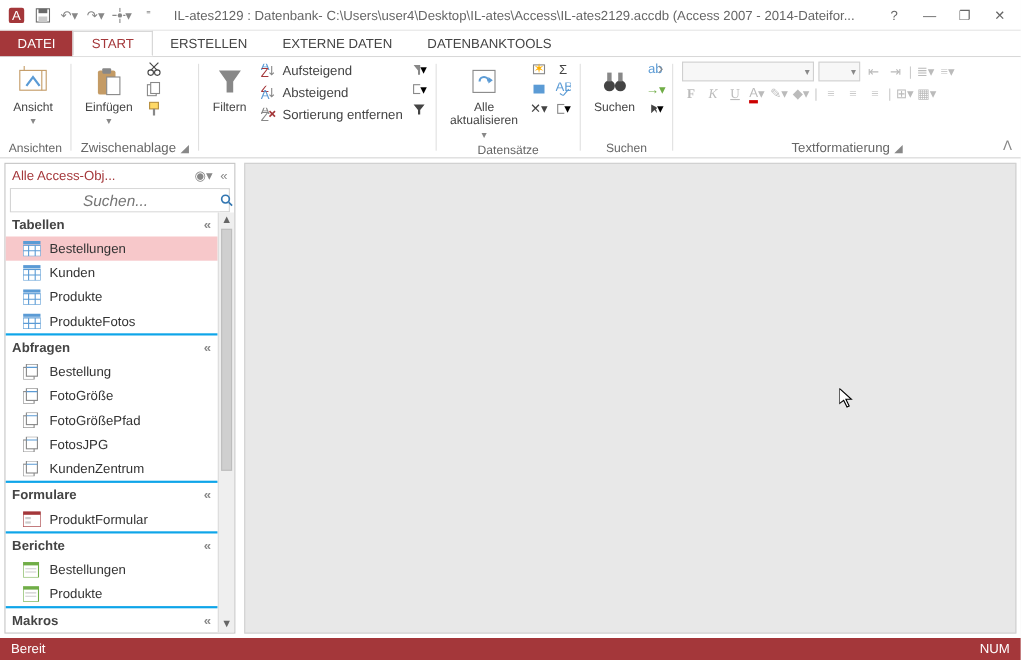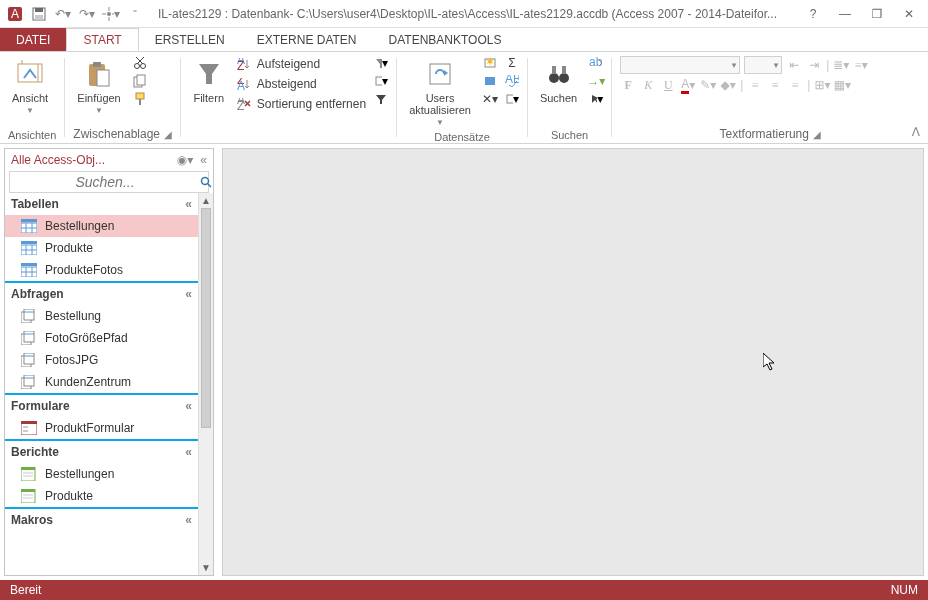--- a/index.html
+++ b/index.html
@@ -243,21 +243,21 @@
   <div class="group">
     <div class="group-row">
       <div class="big-btn">
         <span class="icon-l">
             <svg width="28" height="28">
               <rect x="4" y="4" width="20" height="20" fill="#fff" stroke="#888"></rect>
               <path d="M10,14 A4,4 0 1 1 18,14" fill="none" stroke="#5b9bd5" stroke-width="2"></path>
               <polygon points="18,10 18,16 22,13" fill="#5b9bd5"></polygon>
             </svg>
           </span>
-        <span class="lbl" style="white-space:pre">Users
+        <span class="lbl" style="white-space:pre">Alle
 aktualisieren</span>
         <span style="font-size:8px;color:#888">▼</span>
       </div>
       <div class="small-stack">
         <span class="icon-s">
             <svg width="14" height="12">
               <rect x="2" y="2" width="10" height="8" fill="#fff" stroke="#888"></rect>
               <text x="7" y="9" text-anchor="middle" fill="#ffb000" font-size="10">✶</text>
             </svg>
           </span>
@@ -380,44 +380,62 @@
             <span>Bestellungen</span>
           </div>
         <div class="nav-item">
             <svg class="obj-icon">
               <rect width="16" height="3" fill="#5b9bd5"></rect>
               <rect y="4" width="16" height="10" fill="#fff" stroke="#5b9bd5"></rect>
               <line x1="5" y1="4" x2="5" y2="14" stroke="#5b9bd5"></line>
               <line x1="11" y1="4" x2="11" y2="14" stroke="#5b9bd5"></line>
               <line x1="0" y1="9" x2="16" y2="9" stroke="#5b9bd5"></line>
             </svg>
-            <span>Produkte</span>
+            <span>Kunden</span>
           </div>
         <div class="nav-item">
             <svg class="obj-icon">
               <rect width="16" height="3" fill="#5b9bd5"></rect>
               <rect y="4" width="16" height="10" fill="#fff" stroke="#5b9bd5"></rect>
               <line x1="5" y1="4" x2="5" y2="14" stroke="#5b9bd5"></line>
               <line x1="11" y1="4" x2="11" y2="14" stroke="#5b9bd5"></line>
               <line x1="0" y1="9" x2="16" y2="9" stroke="#5b9bd5"></line>
             </svg>
+            <span>Produkte</span>
+          </div>
+        <div class="nav-item">
+            <svg class="obj-icon">
+              <rect width="16" height="3" fill="#5b9bd5"></rect>
+              <rect y="4" width="16" height="10" fill="#fff" stroke="#5b9bd5"></rect>
+              <line x1="5" y1="4" x2="5" y2="14" stroke="#5b9bd5"></line>
+              <line x1="11" y1="4" x2="11" y2="14" stroke="#5b9bd5"></line>
+              <line x1="0" y1="9" x2="16" y2="9" stroke="#5b9bd5"></line>
+            </svg>
             <span>ProdukteFotos</span>
           </div>
 
         <div class="nav-cat">
             <span>Abfragen</span>
             <span class="chev">«</span>
           </div>
         <div class="nav-item">
             <svg class="obj-icon">
               <rect y="3" width="10" height="11" fill="#fff" stroke="#888"></rect>
               <rect x="3" width="10" height="11" fill="#fff" stroke="#888"></rect>
               <line x1="3" y1="3" x2="13" y2="3" stroke="#5b9bd5"></line>
             </svg>
             <span>Bestellung</span>
+          </div>
+        <div class="nav-item">
+            <svg class="obj-icon">
+              <rect y="3" width="10" height="11" fill="#fff" stroke="#888"></rect>
+              <rect x="3" width="10" height="11" fill="#fff" stroke="#888"></rect>
+              <line x1="3" y1="3" x2="13" y2="3" stroke="#5b9bd5"></line>
+            </svg>
+            <span>FotoGröße</span>
           </div>
         <div class="nav-item">
             <svg class="obj-icon">
               <rect y="3" width="10" height="11" fill="#fff" stroke="#888"></rect>
               <rect x="3" width="10" height="11" fill="#fff" stroke="#888"></rect>
               <line x1="3" y1="3" x2="13" y2="3" stroke="#5b9bd5"></line>
             </svg>
             <span>FotoGrößePfad</span>
           </div>
         <div class="nav-item">

